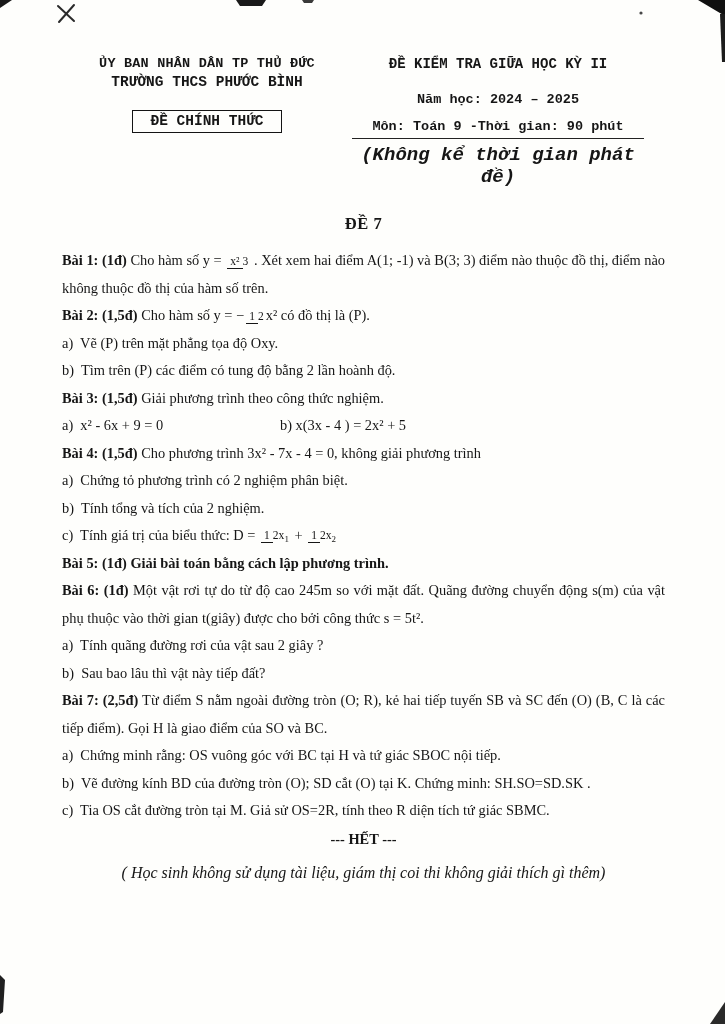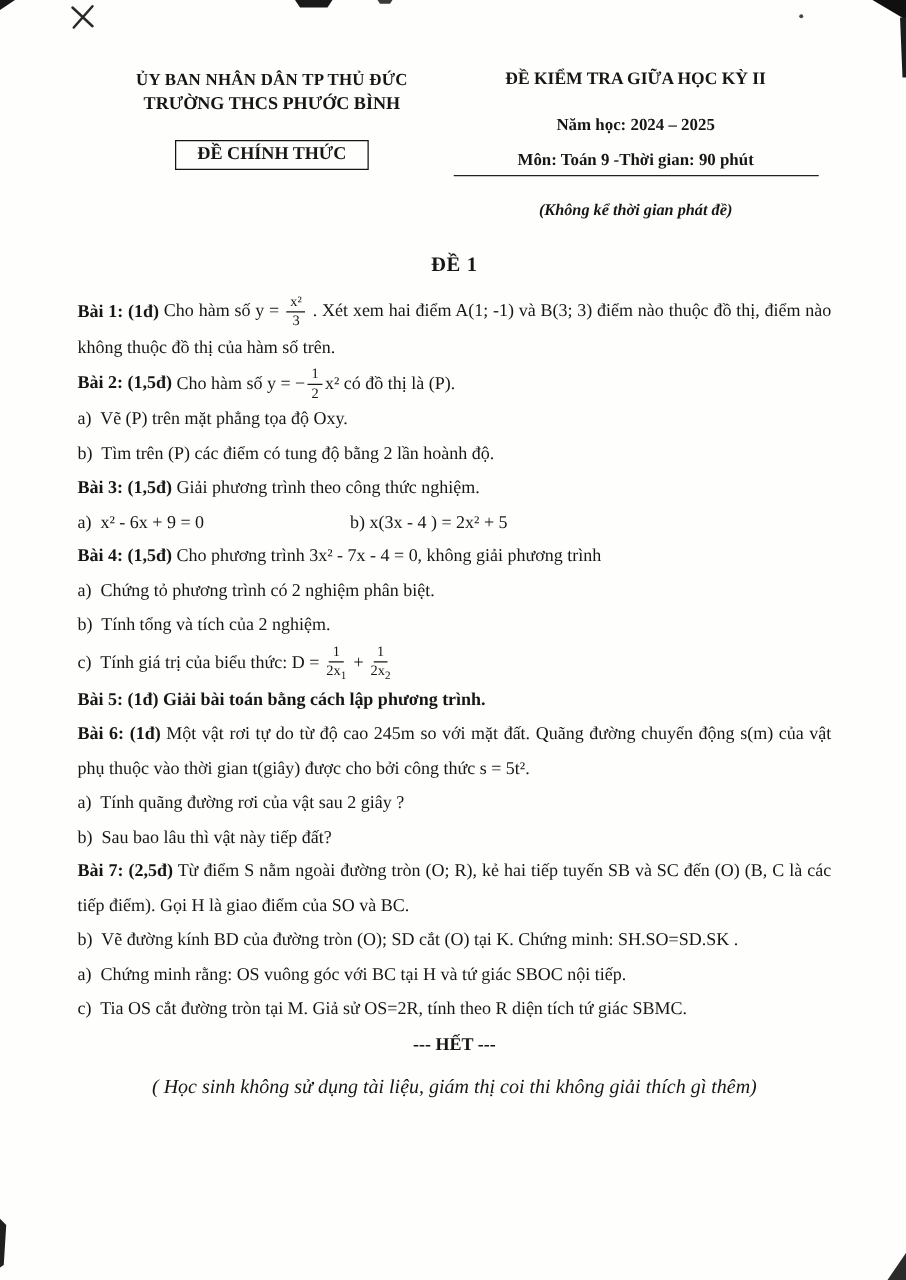--- a/index.html
+++ b/index.html
@@ -9,50 +9,50 @@
     font-family:"Liberation Serif","DejaVu Serif",serif;
     color:#161616;
   }
   .page {
     position:absolute; inset:0; background:#fefefc;
     padding:56px 60px 0 62px;
   }
   .scan-artifacts { position:absolute; inset:0; pointer-events:none; }
 
   
-  .header { display:flex; justify-content:center; align-items:flex-start; }
+  .header { display:flex; justify-content:flex-start; align-items:flex-start;font-family:Liberation Mono, monospace; }
   .h-left { width:290px; text-align:center; }
   .h-left .l1 { font-weight:bold; font-size:13.5px; letter-spacing:.2px; }
   .h-left .l2 { font-weight:bold; font-size:14.5px; margin-top:3px; }
   .badge {
     display:inline-block; border:1.6px solid #141414;
     padding:2px 17px 3px; font-weight:bold; font-size:14.5px; margin-top:20px;
   }
   .h-right { width:292px; text-align:center; }
   .h-right .r1 { font-weight:bold; font-size:14px; }
   .h-right .r2 { font-weight:bold; font-size:13.5px; margin-top:20px; }
   .h-right .r3 { font-weight:bold; font-size:13.5px; margin-top:12px; padding-bottom:4px; }
   .h-right .r4 {
-    font-weight:bold; font-style:italic; font-size:13px;
-    border-top:1.2px solid #222; padding-top:19px;
+    font-weight:bold; font-style:italic; font-size:19px;
+    border-top:1.2px solid #222; padding-top:5px;
   }
 
   .doc-title {
     text-align:center; font-weight:bold; font-size:16.5px;
     margin:26px 0 13px; letter-spacing:.5px;
   }
 
   
   .bodytext { font-size:14.4px; line-height:1.91; }
   .q { text-align:justify; }
   .q b { font-weight:bold; }
   .q .plain { font-weight:normal;margin-top:32px; }
 
   .frac {
-    display:inline-flex; flex-direction:column; align-items:center;
+    display:inline-flex; flex-direction:row; align-items:flex-start;
     vertical-align:middle; font-size:0.8em; line-height:1.25; margin:0 2px;font-family:Liberation Serif, serif;
   }
   .frac .num { display:block; border-bottom:1.1px solid #161616; padding:0 3px; text-align:center; }
   .frac .den { display:block; text-align:center; }
   .frac sub { font-size:0.78em; }
 
   .eq-a { display:inline-block; min-width:218px; }
 
   .end-line { text-align:center; font-weight:bold; margin-top:1px; }
   .note-line { text-align:center; font-style:italic; font-size:16px; margin-top:5px; }
@@ -69,21 +69,21 @@
       <div><span class="badge">ĐỀ CHÍNH THỨC</span></div>
     </div>
     <div class="h-right">
       <div class="r1">ĐỀ KIỂM TRA GIỮA HỌC KỲ II</div>
       <div class="r2">Năm học: 2024 – 2025</div>
       <div class="r3">Môn: Toán 9 -Thời gian: 90 phút</div>
       <div class="r4">(Không kể thời gian phát đề)</div>
     </div>
   </div>
 
-  <div class="doc-title">ĐỀ 1</div>
+  <div class="doc-title">ĐỀ 7</div>
 
   <div class="bodytext">
 
     <p class="q">
       <b>Bài 1: (1đ)</b>
       <span class="plain">Cho hàm số y =</span>
       <span class="frac">
           <span class="num">x²</span>
           <span class="den">3</span>
         </span>
@@ -136,22 +136,22 @@
       <b>Bài 6: (1đ)</b>
       <span class="plain">Một vật rơi tự do từ độ cao 245m so với mặt đất. Quãng đường chuyển động s(m) của vật phụ thuộc vào thời gian t(giây) được cho bởi công thức s = 5t².</span>
     </p>
     <p class="q">a)&nbsp; Tính quãng đường rơi của vật sau 2 giây ?</p>
     <p class="q">b)&nbsp; Sau bao lâu thì vật này tiếp đất?</p>
 
     <p class="q">
       <b>Bài 7: (2,5đ)</b>
       <span class="plain">Từ điểm S nằm ngoài đường tròn (O; R), kẻ hai tiếp tuyến SB và SC đến (O) (B, C là các tiếp điểm). Gọi H là giao điểm của SO và BC.</span>
     </p>
+    <p class="q">a)&nbsp; Chứng minh rằng: OS vuông góc với BC tại H và tứ giác SBOC nội tiếp.</p>
     <p class="q">b)&nbsp; Vẽ đường kính BD của đường tròn (O); SD cắt (O) tại K. Chứng minh: SH.SO=SD.SK .</p>
-    <p class="q">a)&nbsp; Chứng minh rằng: OS vuông góc với BC tại H và tứ giác SBOC nội tiếp.</p>
     <p class="q">c)&nbsp; Tia OS cắt đường tròn tại M. Giả sử OS=2R, tính theo R diện tích tứ giác SBMC.</p>
 
     <p class="end-line">--- HẾT ---</p>
     <p class="note-line">( Học sinh không sử dụng tài liệu, giám thị coi thi không giải thích gì thêm)</p>
 
   </div>
 </div>
 
 <svg class="scan-artifacts" width="725" height="1024" viewBox="0 0 725 1024" xmlns="http://www.w3.org/2000/svg">
   <path d="M0 0 L12 0 L0 8 Z" fill="#181818"></path>

